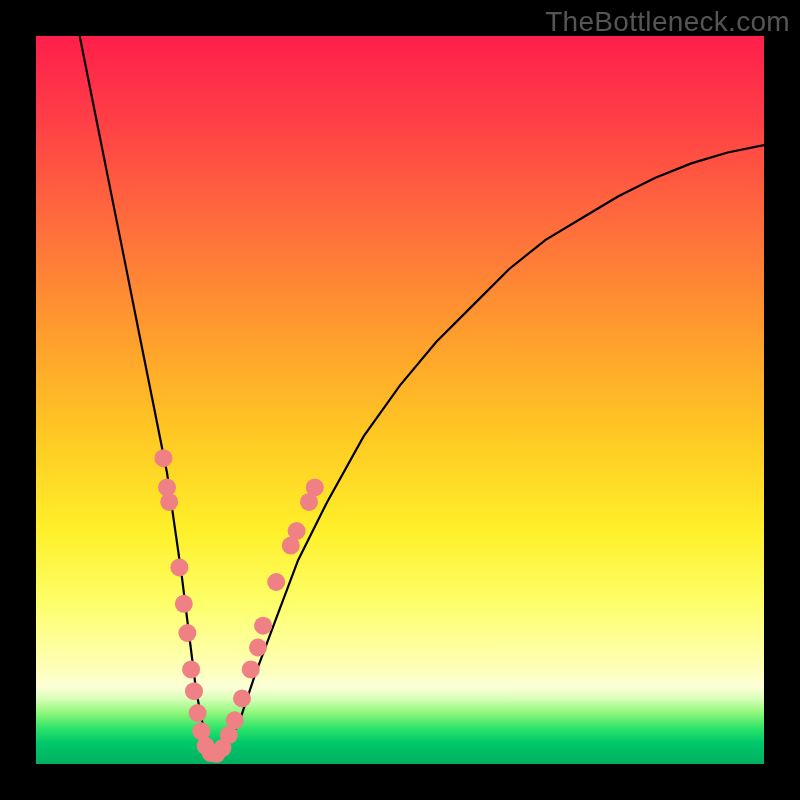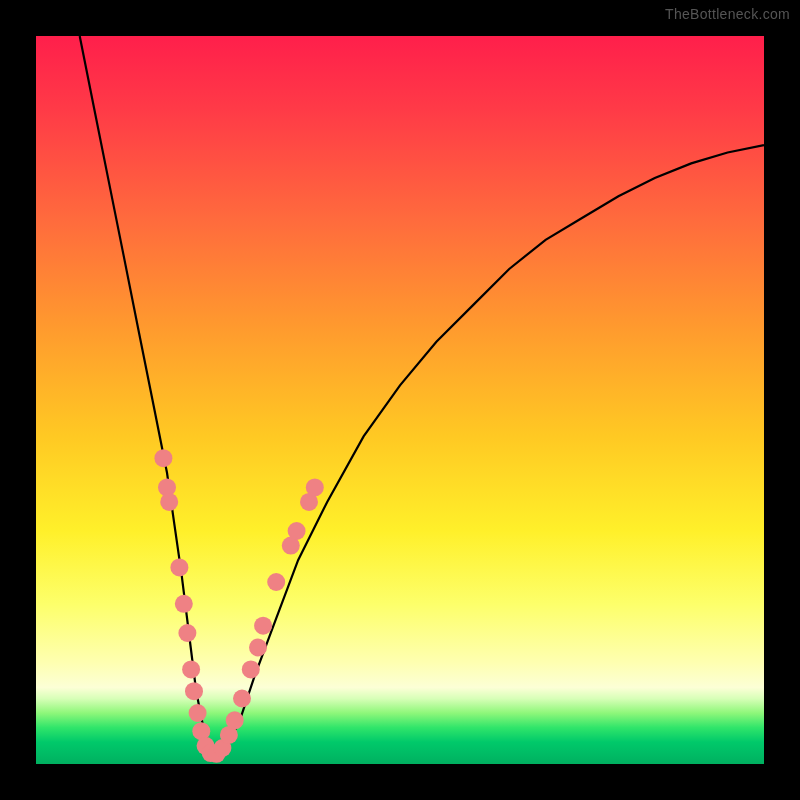--- a/index.html
+++ b/index.html
@@ -42,21 +42,21 @@
       #30e56a 95%,
       #00c96a 97%,
       #00b060 100%
     );
   }
   .watermark {
     position: absolute;
     top: 6px;
     right: 10px;
     color: #555;
-    font-size: 14px;
+    font-size: 28px;
     letter-spacing: 0.3px;
     user-select: none;
   }
   svg {
     position: absolute;
     left: 0;
     top: 0;
   }
   .curve {
     fill: none;

